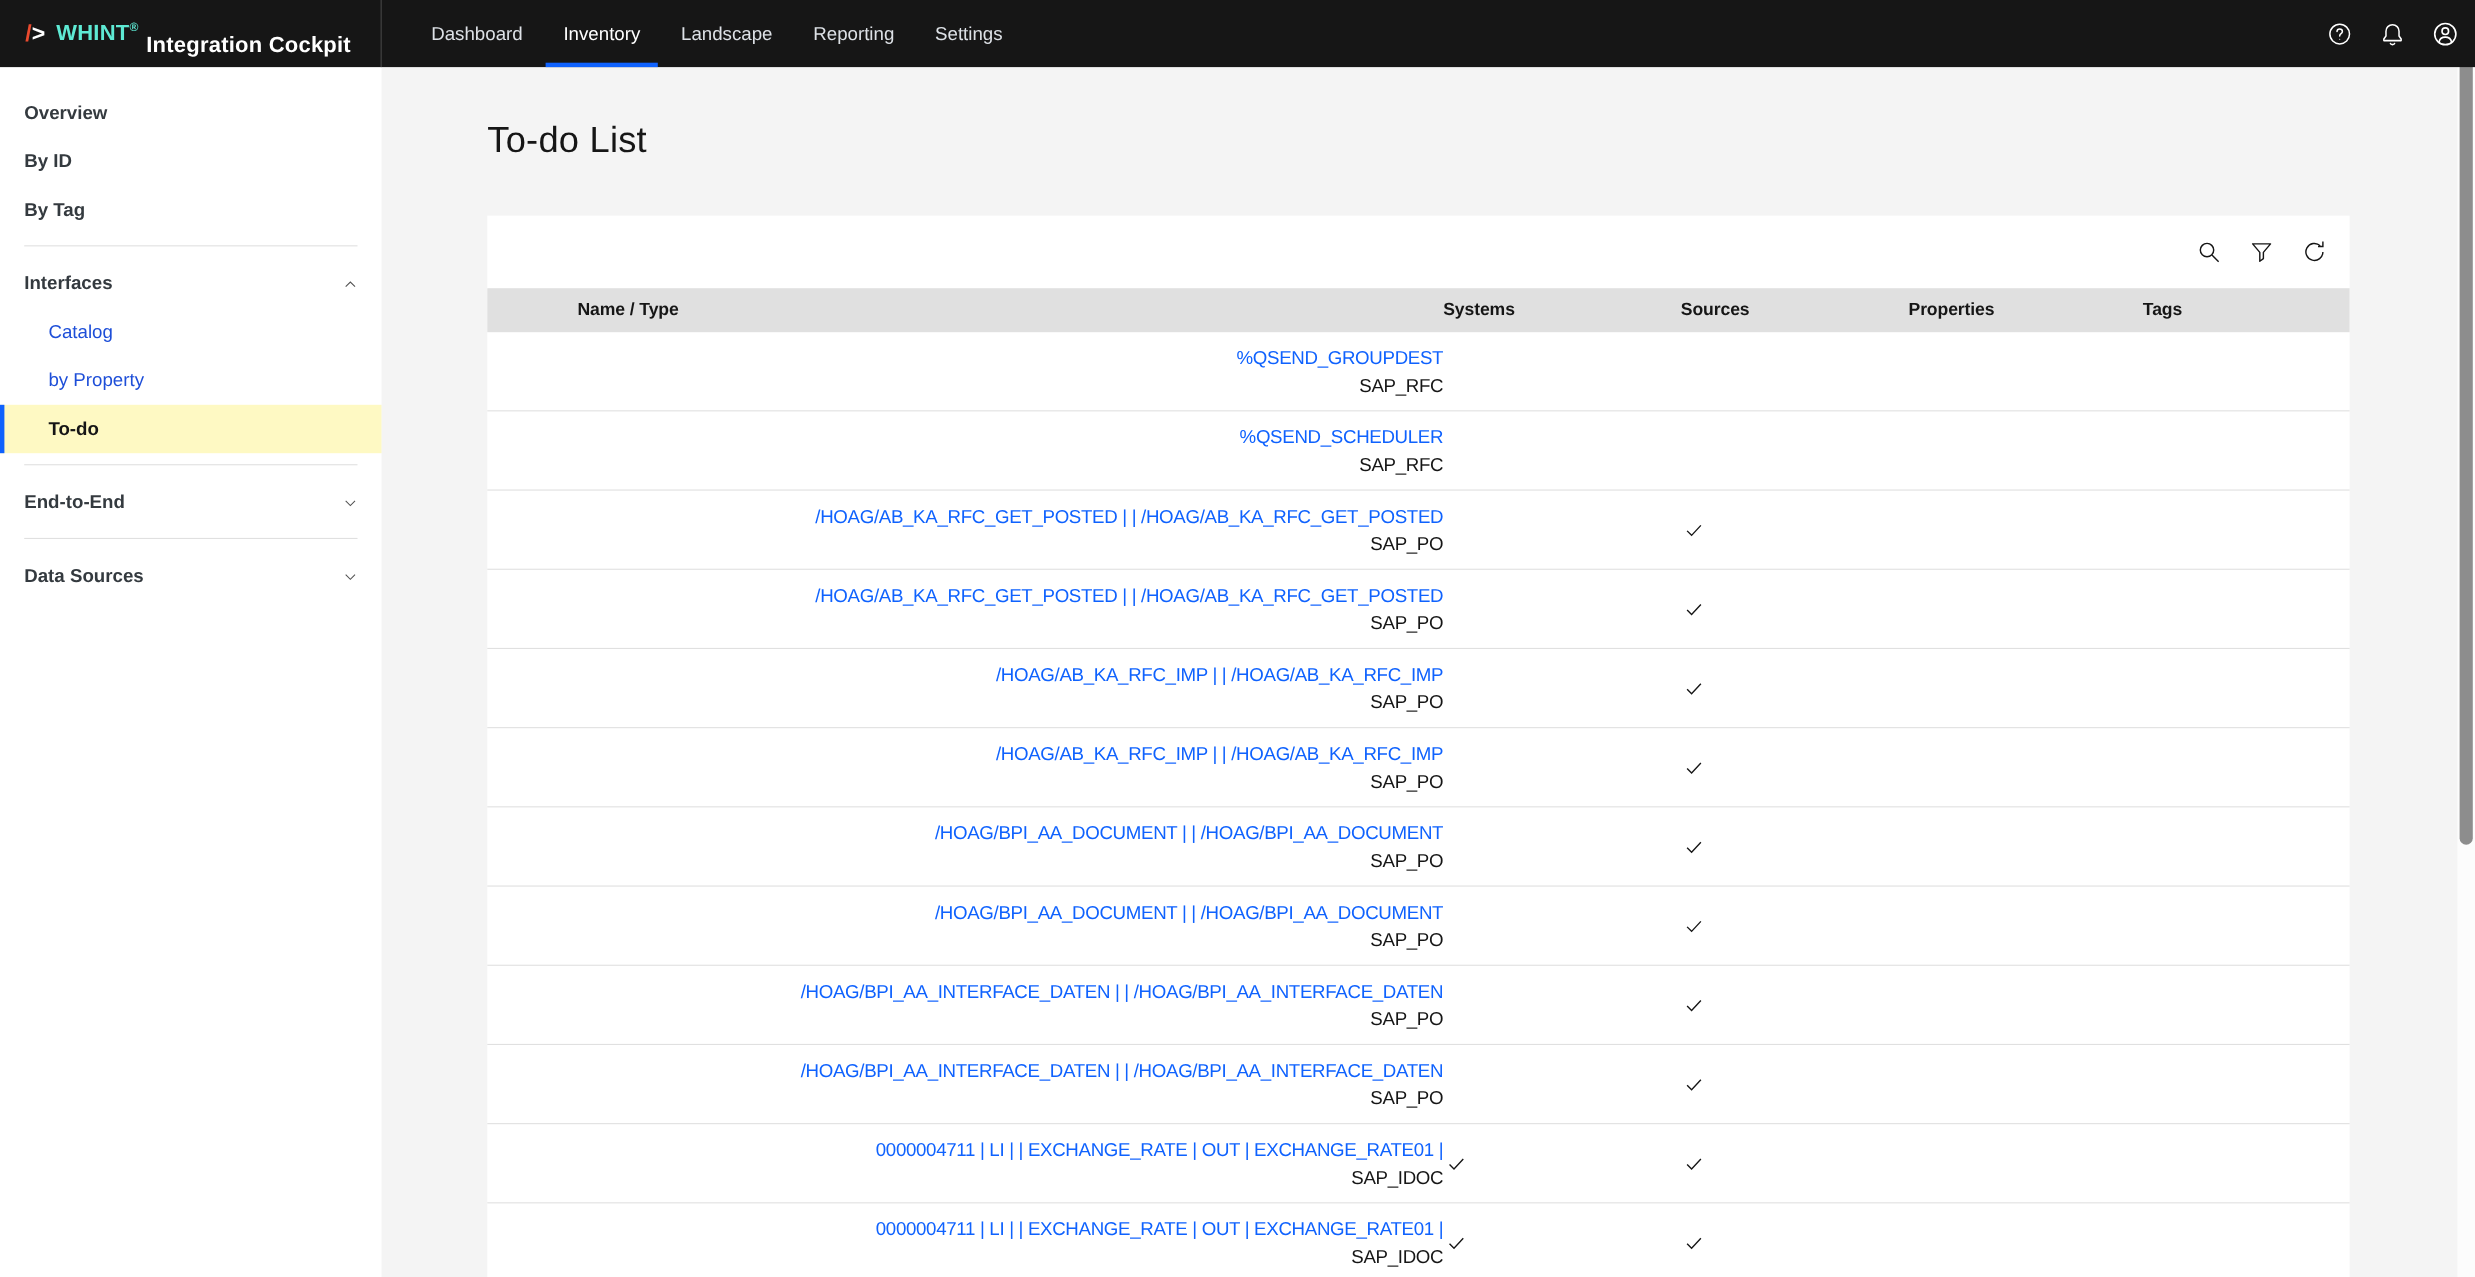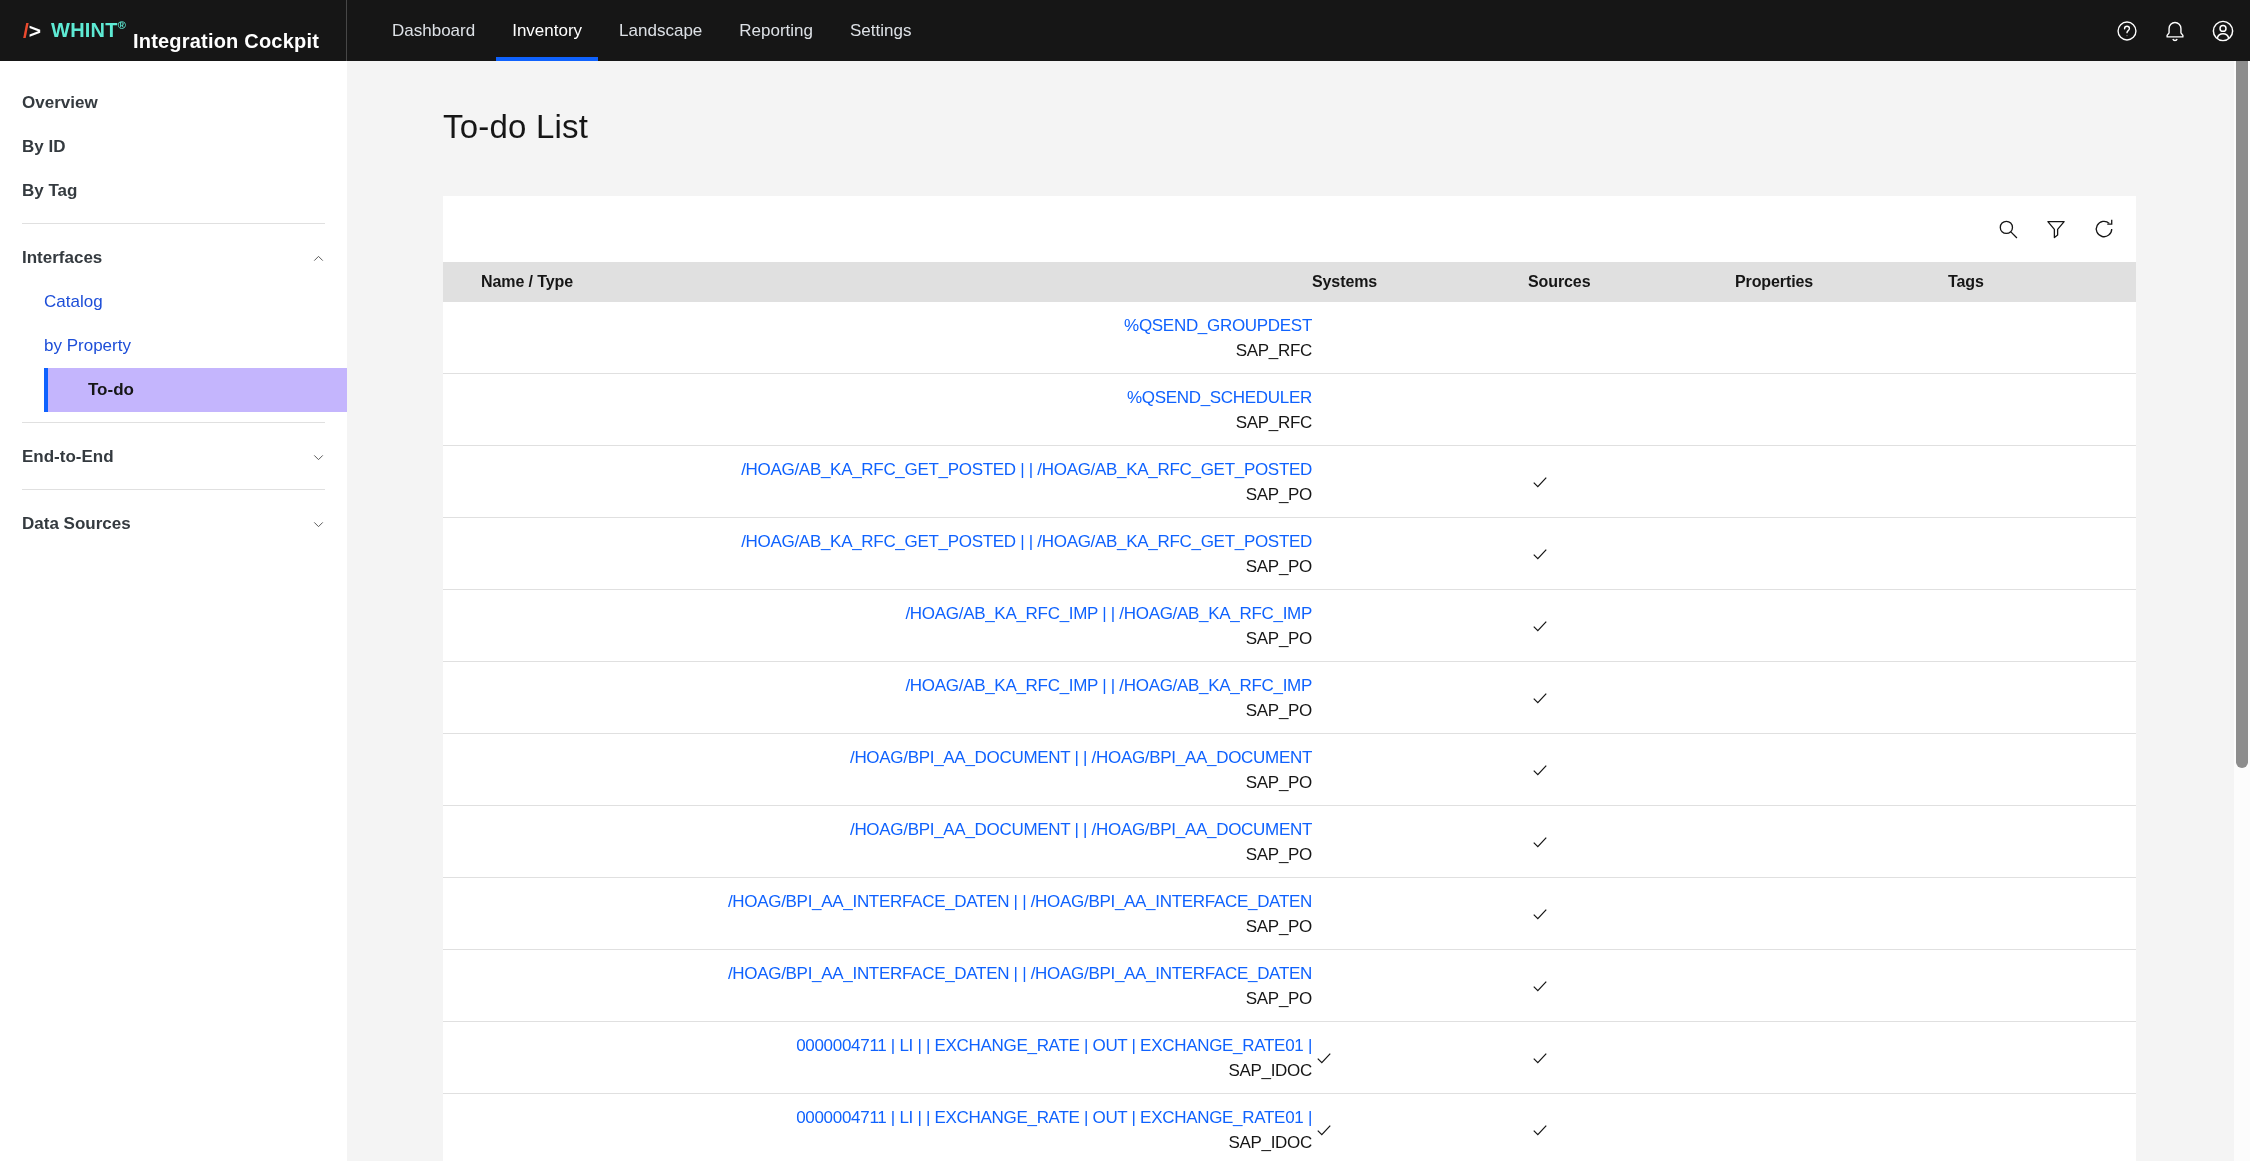--- a/index.html
+++ b/index.html
@@ -19,38 +19,38 @@
   .nav-item.active { color:#ffffff; }
   .nav-item.active::after { content:""; position:absolute; left:0; right:0; bottom:0; height:4px; background:#0f62fe; }
   .top-actions { margin-left:auto; display:flex; align-items:center; padding-right:3px; }
   .icon-btn48 { width:48px; height:48px; display:flex; align-items:center; justify-content:center; cursor:pointer; }
   .icon-btn48 svg { stroke:#ffffff; fill:none; stroke-width:1.7; }
 
   
   .sidebar { position:absolute; top:61px; left:0; width:347px; bottom:0; background:#ffffff; padding-top:20px; }
   .side-item { height:44px; display:flex; align-items:center; padding-left:22px; padding-right:20px; font-size:17px; font-weight:600; color:#343a3f; cursor:pointer; }
   .side-sub { padding-left:44px; font-weight:400; color:#1d4ed8; }
-  .side-sub.active { background:#c4b5fd; border-left:4px solid #0f62fe; padding-left:40px; font-weight:700; color:#161616;margin-left:44px; }
+  .side-sub.active { background:#fef9c3; border-left:4px solid #0f62fe; padding-left:40px; font-weight:700; color:#161616; }
   .side-divider { height:1px; background:#e0e0e0; margin:10px 22px 12px 22px; }
   .side-chevron { margin-left:auto; display:flex; align-items:center; }
   .side-chevron svg { stroke:#525252; fill:none; stroke-width:1.8; }
 
   
   .main { position:absolute; top:61px; left:347px; right:0; bottom:0; background:#f4f4f4; }
   .page-title { margin:47px 0 0 96px; font-size:33px; font-weight:400; color:#161616; letter-spacing:.2px; }
 
   .card { margin:50px 114px 0 96px; background:#ffffff; }
   .toolbar { height:66px; display:flex; align-items:center; justify-content:flex-end; padding-right:8px; }
   .tool-btn { width:48px; height:48px; display:flex; align-items:center; justify-content:center; cursor:pointer; }
   .tool-btn svg { stroke:#161616; fill:none; stroke-width:1.6; }
 
   .tgrid { display:grid; grid-template-columns:869px 216px 207px 213px 1fr; }
   .thead { background:#e0e0e0; height:40px; }
   .thead .hcell { display:flex; align-items:center; font-size:16px; font-weight:700; color:#161616; letter-spacing:-0.1px; }
-  .thead .hcell:first-child { padding-left:38px; }
+  .thead .hcell:first-child { padding-left:82px; }
 
   .trow { height:72px; border-bottom:1px solid #e0e0e0; }
   .name-cell { padding-left:42px; padding-top:11px;text-align:right; }
   .name-link { display:block; font-size:17px; line-height:25px; color:#0f62fe; text-decoration:none; letter-spacing:-0.3px; cursor:pointer; }
   .name-type { font-size:17px; line-height:25px; color:#161616; letter-spacing:-0.3px;margin-left:44px; }
   .check-cell { display:flex; align-items:center; padding-left:2px; }
   .check-cell svg { stroke:#161616; fill:none; stroke-width:2; }
 
   
   .scroll-track { position:absolute; top:61px; right:0; width:16px; bottom:0; background:#fcfcfc; }

